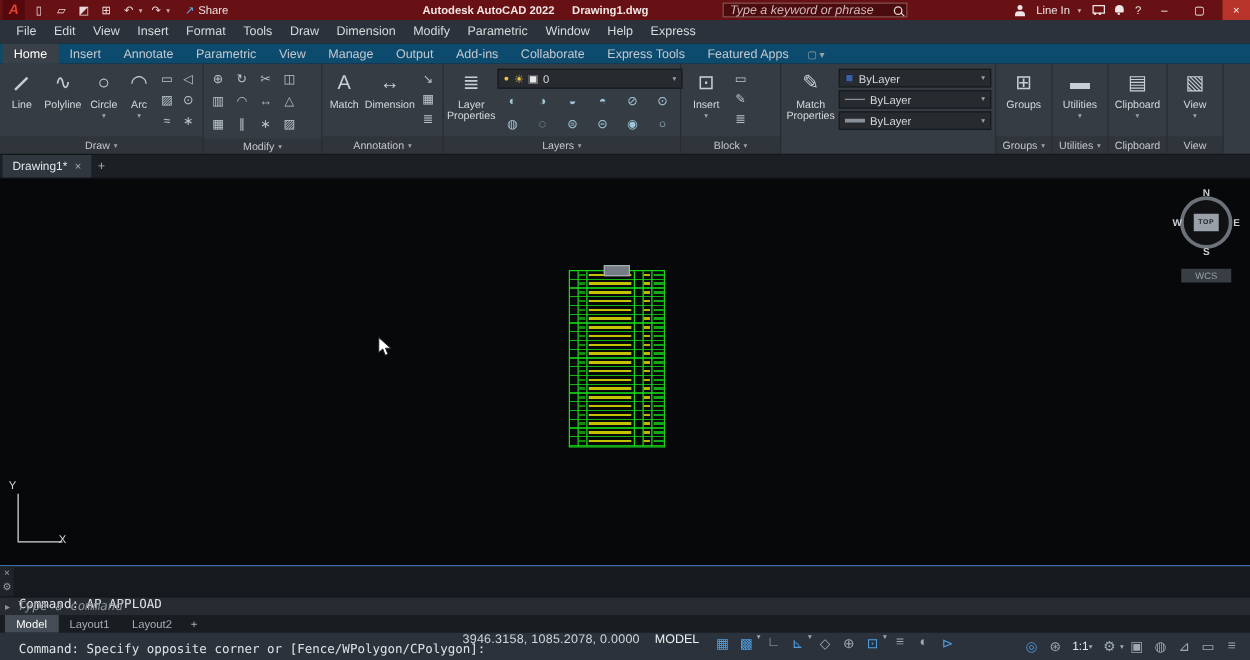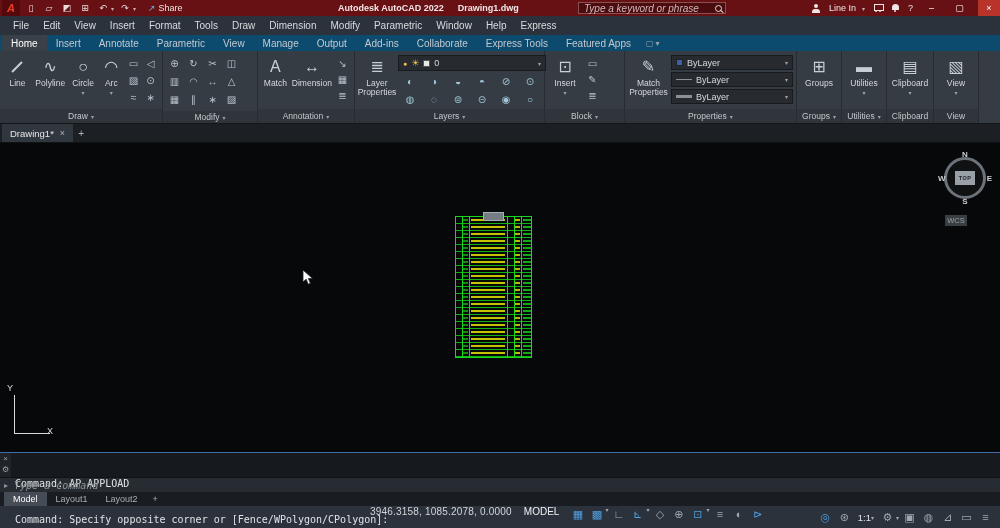--- a/index.html
+++ b/index.html
@@ -102,21 +102,21 @@
   .grip{position:absolute;left:483px;top:69px;width:21px;height:9px;background:#767c83;border:1px solid #a7adb4;}
   .cursor{position:absolute;left:302px;top:126px;}
   .viewcube{position:absolute;left:938px;top:8px;width:54px;height:54px;color:#c9ced3;font-size:8px;font-weight:bold;}
   .vc-ring{position:absolute;inset:6px;border-radius:50%;border:3px solid #6b727a;background:rgba(255,255,255,0.04);}
   .vc-n{position:absolute;top:-1px;left:50%;transform:translateX(-50%);}
   .vc-s{position:absolute;bottom:-1px;left:50%;transform:translateX(-50%);}
   .vc-w{position:absolute;left:0px;top:50%;transform:translateY(-50%);}
   .vc-e{position:absolute;right:0px;top:50%;transform:translateY(-50%);}
   .vc-face{position:absolute;left:50%;top:50%;transform:translate(-50%,-50%);width:20px;height:14px;
            background:#9aa0a7;color:#1e2226;font-size:5.5px;display:flex;align-items:center;justify-content:center;letter-spacing:.5px;}
-  .wcsbox{position:absolute;left:945px;top:72px;width:22px;height:11px;background:#383e44;color:#9aa1a8;
+  .wcsbox{position:absolute;left:945px;top:72px;width:40px;height:11px;background:#383e44;color:#9aa1a8;
           font-size:7.5px;display:flex;align-items:center;justify-content:center;gap:3px;}
   .ucs-y-line{position:absolute;left:14px;top:252px;height:38px;width:0;border-left:1px solid #d7dbde;}
   .ucs-x-line{position:absolute;left:14px;top:290px;width:36px;height:0;border-top:1px solid #d7dbde;}
   .ucs-label{position:absolute;color:#d7dbde;font-size:9px;}
   .ucs-ylab{left:7px;top:240px;}
   .ucs-xlab{left:47px;top:283px;}
 
   
   .cmd{height:25px;display:flex;background:#16191e;border-top:1px solid #3d6ea5;}
   .cmd-side{width:11px;display:flex;flex-direction:column;align-items:center;background:#20242a;color:#9aa1a8;font-size:8px;gap:2px;padding-top:1px;}
@@ -377,24 +377,20 @@
             <span class="lsample"></span>
             <span>ByLayer</span>
             <span class="ddcaret">▾</span>
           </div>
           <div class="pdd">
             <span class="lsample thick"></span>
             <span>ByLayer</span>
             <span class="ddcaret">▾</span>
           </div>
         </div>
-      </div>
-      <div class="panel-label">
-        <span>Properties</span>
-          <span class="plcaret">▾</span>
       </div>
     </div>
 
     <div class="panel" style="width:45px;">
       <div class="panel-content" style="justify-content:center;">
         <div class="bigbtn" style="width:40px;">
           <span class="bicon">⊞</span>
           <span>Groups</span>
         </div>
       </div>

